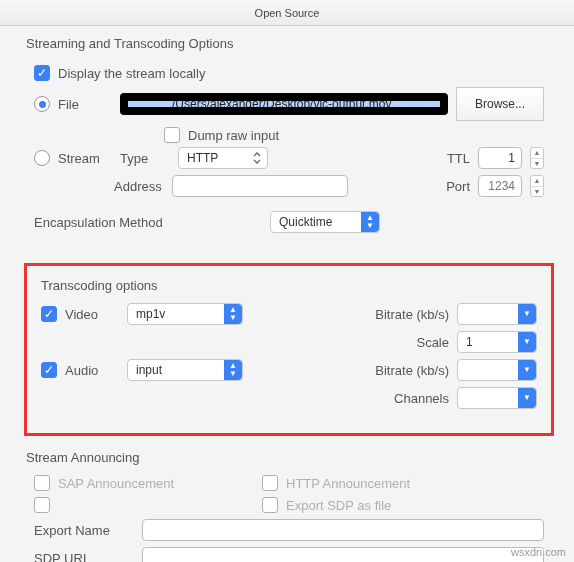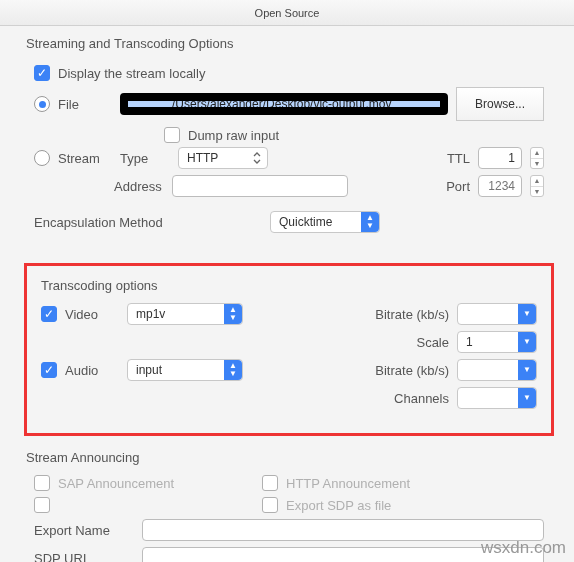--- a/index.html
+++ b/index.html
@@ -307,13 +307,13 @@
       <div class="row" style="margin-bottom:0">
         <span class="label" style="width:100px">SDP URL</span>
         <input class="text-input" style="flex: 1 1 0%;">
       </div>
 
     </div>
   </div>
 
 </div>
 
-<div style="position:absolute; right:8px; bottom:4px; font-size:17px; color:#999;">wsxdn.com</div>
+<div style="position:absolute; right:8px; bottom:4px; font-size:11px; color:#999;">wsxdn.com</div>
 
 </body></html>

